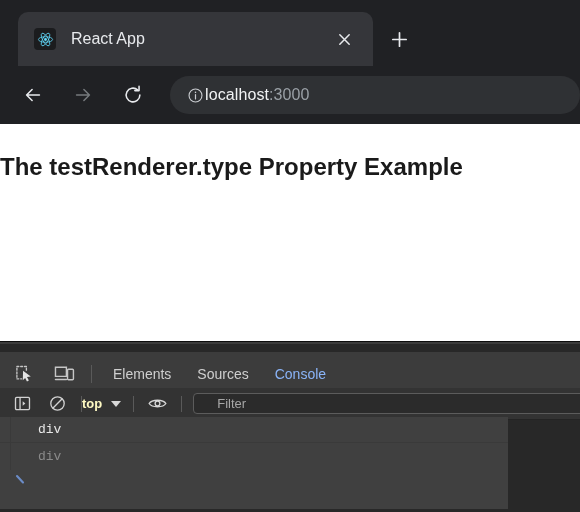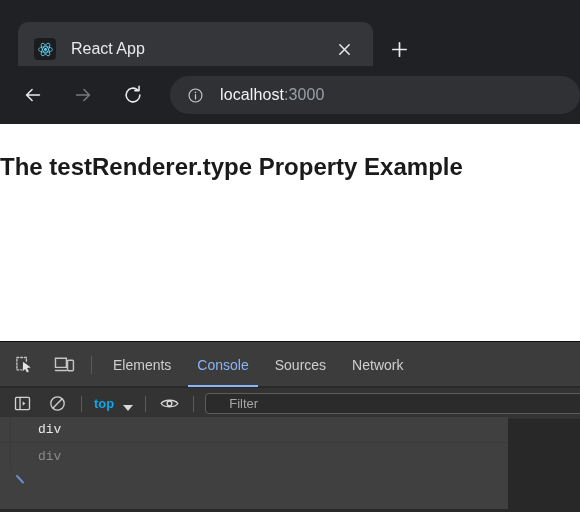--- a/index.html
+++ b/index.html
@@ -10,21 +10,20 @@
     font-family:"Liberation Sans", sans-serif;
     -webkit-font-smoothing:antialiased;
   }
 
   #app { position:relative; width:580px; height:512px; overflow:hidden; }
 
   
   .tabstrip {
     position:absolute; top:0; left:0; width:580px; height:66px;
     background:#202124;
-    margin-top:10px;
   }
   .tab {
     position:absolute; left:18px; top:12px; width:355px; height:54px;
     background:#35363a;
     border-radius:10px 10px 0 0;
     display:flex; align-items:center;
   }
   .tab-favicon {
     width:22px; height:22px; margin-left:16px;
     background:#1b1c1e; border-radius:4px;
@@ -63,21 +62,21 @@
   .navbtn.fwd  { margin-left:12px; }
   .navbtn.rel  { margin-left:12px; }
   .omnibox {
     margin-left:18px; flex:1 1 auto; height:38px;
     background:#2f3134; border-radius:19px;
     display:flex; align-items:center;
     overflow:hidden;
   }
   .omni-info { margin-left:17px; flex:0 0 auto; display:flex; align-items:center; }
   .omni-url {
-    margin-left:16px; font-size:16px; white-space:nowrap;
+    margin-left:1px; font-size:16px; white-space:nowrap;
     color:#e8eaed; letter-spacing:0.1px;
   }
   .omni-url .host { color:#f1f3f4; font-weight:400; }
   .omni-url .rest { color:#9aa0a6; }
 
   
   .viewport {
     position:absolute; top:124px; left:0; width:580px; height:217px;
     background:#ffffff; overflow:hidden;
   }
@@ -89,21 +88,21 @@
   
   .devtools {
     position:absolute; top:341px; left:0; width:580px; height:171px;
     background:#282828; overflow:hidden;
   }
   .dt-handle {
     position:absolute; top:0; left:0; width:580px; height:3px;
     background:#3c3c3c; border-top:1px solid #0d0d0d;
   }
   .dt-tabbar {
-    position:absolute; top:2px; left:0; width:580px; height:44px;
+    position:absolute; top:11px; left:0; width:580px; height:44px;
     background:#3c3c3c;
     display:flex; align-items:center;
     border-bottom:1px solid #2a2a2a;
   }
   .dt-iconbtn {
     width:28px; height:28px; flex:0 0 auto;
     display:flex; align-items:center; justify-content:center;
   }
   .dt-iconbtn.first { margin-left:10px; }
   .dt-iconbtn.second { margin-left:12px; }
@@ -131,22 +130,22 @@
     border-bottom:1px solid #242424;
   }
   .fb-icon {
     width:24px; height:24px; flex:0 0 auto;
     display:flex; align-items:center; justify-content:center;
   }
   .fb-icon.i1 { margin-left:10px; }
   .fb-icon.i2 { margin-left:11px; }
   .fb-sep { width:1px; height:16px; background:#5a5a5a; flex:0 0 auto; margin-left:12px; }
   .fb-ctx {
-    display:flex; align-items:flex-end; flex:0 0 auto;
-    margin-left:12px; color:#0ea5e9; font-size:13px; font-weight:bold;
+    display:flex; align-items:center; flex:0 0 auto;
+    color:#fef9c3; font-size:13px; font-weight:bold;
   }
   .fb-caret {
     width:0; height:0; margin-left:9px;
     border-left:5px solid transparent; border-right:5px solid transparent;
     border-top:6px solid #d8d8d8;
   }
   .fb-filter {
     margin-left:11px; flex:1 1 auto; height:21px;
     background:#2b2b2b; border:1px solid #5c5c5c; border-radius:4px;
     display:flex; align-items:center;
@@ -271,23 +270,22 @@
         <svg width="21" height="19" viewBox="0 0 22 20" aria-hidden="true">
           <path d="M1.5 3.5 h11.5 v9.5 h-11.5 z" fill="none" stroke="#c6c6c6" stroke-width="1.5"></path>
           <path d="M1.5 16.3 h11.5" stroke="#c6c6c6" stroke-width="1.5" stroke-linecap="round"></path>
           <rect x="14.2" y="5.5" width="6.2" height="11" rx="1" fill="none" stroke="#c6c6c6" stroke-width="1.5"></rect>
         </svg>
       </div>
 
       <div class="dt-sep"></div>
 
       <div class="dt-tab first">Elements</div>
+      <div class="dt-tab">Sources</div>
       <div class="dt-tab active">Console</div>
-      <div class="dt-tab">Sources</div>
-      <div class="dt-tab">Network</div>
     </div>
 
     <div class="dt-filterbar">
 
       <div class="fb-icon i1">
         <svg width="17" height="17" viewBox="0 0 18 18" aria-hidden="true">
           <rect x="1.6" y="2.6" width="14.8" height="12.8" rx="1.2" fill="none" stroke="#d2d2d2" stroke-width="1.4"></rect>
           <path d="M6.4 2.6 v12.8" stroke="#d2d2d2" stroke-width="1.4"></path>
           <path d="M9.2 6.6 L12 9 L9.2 11.4 z" fill="#d2d2d2"></path>
         </svg>

